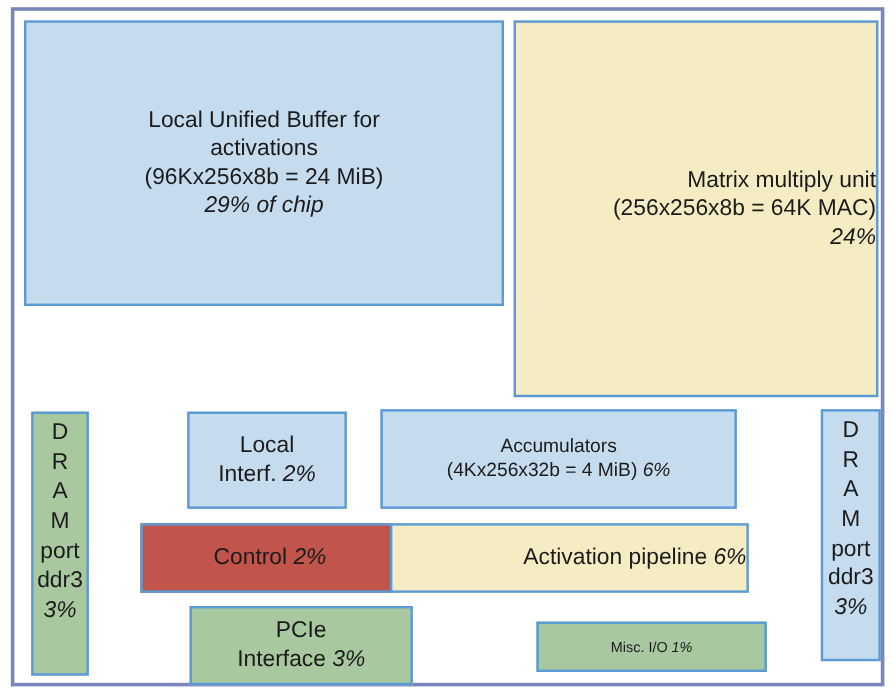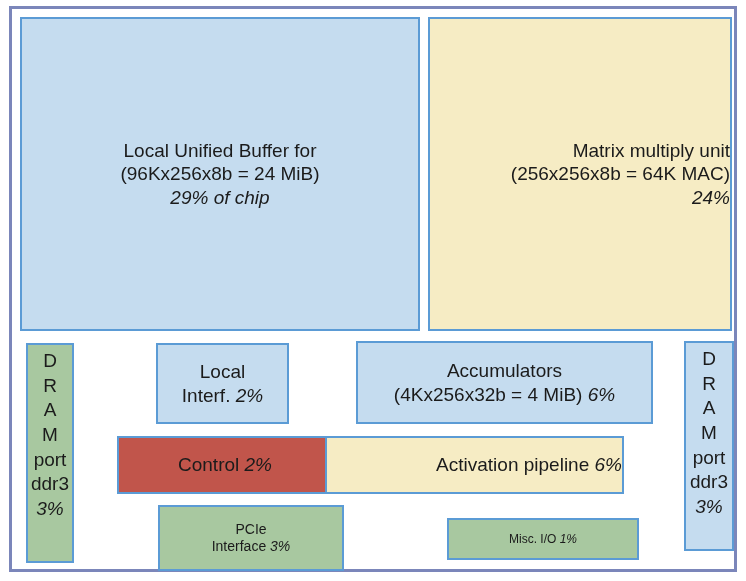--- a/index.html
+++ b/index.html
@@ -44,53 +44,54 @@
   .fill-blue   { background: #c5dcef; }
   .fill-yellow { background: #f6ecc4; align-items: flex-end; }
   .fill-green  { background: #a8c8a0; }
   .fill-red    { background: #c1554b; }
 
   .line { display: block; white-space: nowrap; }
   .it   { font-style: italic; }
 
   
   #unified-buffer {
-    left: 8px;  top: 8px;  width: 400px; height: 314px;
+    left: 8px;  top: 8px;  width: 400px; height: 238px;
     font-size: 19px;
   }
   #matrix-unit {
     left: 416px; top: 8px;  width: 304px; height: 314px;
     font-size: 19px;
   }
 
   
   .dram {
     font-size: 19px;
     padding: 4px 0;
     justify-content: flex-start;
   }
   .dram .line { line-height: 1.30; }
   #dram-left  { left: 14px;  top: 334px; width: 48px;  height: 220px; }
   #dram-right { left: 672px; top: 332px; width: 50px;  height: 210px; }
 
   
   #host-interface     { left: 144px; top: 334px; width: 133px; height: 81px; font-size: 19px; }
-  #accumulators       { left: 305px; top: 332px; width: 297px; height: 83px; font-size: 19px; margin-left: 39px; }
+  #accumulators       { left: 305px; top: 332px; width: 297px; height: 83px; font-size: 16px; }
   #control            { left: 105px; top: 427px; width: 216px; height: 58px; font-size: 19px; }
   #activation-pipeline{ left: 313px; top: 427px; width: 299px; height: 58px; font-size: 19px; padding-left: 18px; }
-  #pcie-interface     { left: 146px; top: 496px; width: 186px; height: 66px; font-size: 14px; }
+  #pcie-interface     { left: 146px; top: 496px; width: 186px; height: 66px; font-size: 19px; }
   #misc-io            { left: 435px; top: 509px; width: 192px; height: 42px; font-size: 12px; }
 </style>
 </head>
 <body>
 
 <div id="chip-frame">
 
   <div class="block fill-blue" id="unified-buffer">
     <span class="line">Local Unified Buffer for</span>
+    <span class="line">activations</span>
     <span class="line">(96Kx256x8b = 24 MiB)</span>
     <span class="line it">29% of chip</span>
   </div>
 
   <div class="block fill-yellow" id="matrix-unit">
     <span class="line">Matrix multiply unit</span>
     <span class="line">(256x256x8b = 64K MAC)</span>
     <span class="line it">24%</span>
   </div>
 

